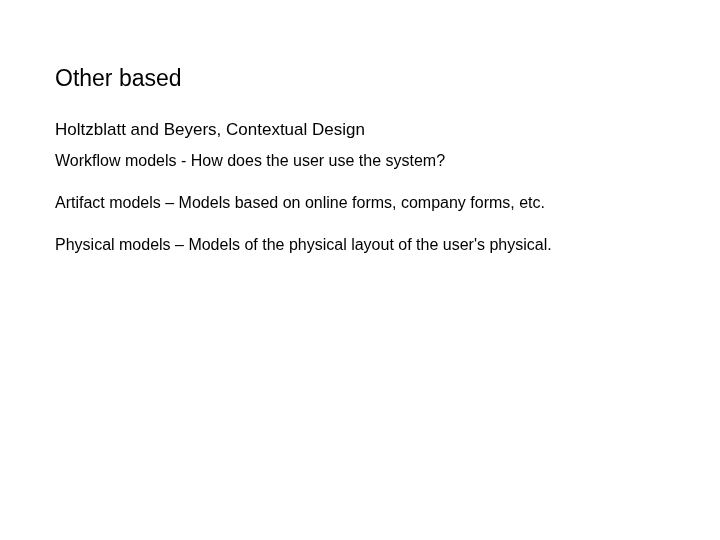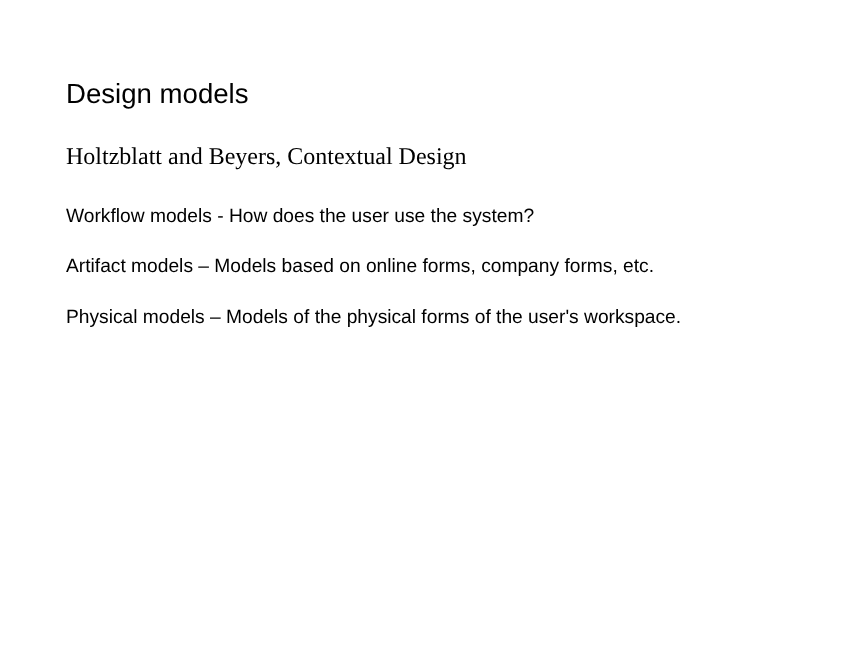--- a/index.html
+++ b/index.html
@@ -14,33 +14,32 @@
       font-family: Arial, Helvetica, sans-serif;
       color: #000000;
       padding: 65px 55px 0 55px;
     }
     .title {
       font-size: 23px;
       font-weight: normal;
       margin-bottom: 28px;
     }
     .subtitle {
-      font-size: 20px;
+      font-size: 17px;
       font-weight: normal;
-      margin-bottom: 28px;
-      font-family: Liberation Serif, serif;
+      margin-bottom: 11px;
     }
     .body-text {
       font-size: 16px;
       font-weight: normal;
       line-height: 1.25;
       margin-bottom: 22px;
       max-width: 600px;
     }
   </style>
 </head>
 <body>
 
-<div class="title">Design models</div>
+<div class="title">Other based</div>
 <div class="subtitle">Holtzblatt and Beyers,  Contextual Design</div>
 <div class="body-text">Workflow models -  How does the user use the system?</div>
 <div class="body-text">Artifact models – Models based on online forms, company forms, etc.</div>
-<div class="body-text">Physical models – Models of the physical forms of the user's workspace.</div>
+<div class="body-text">Physical models – Models of the physical layout of the user's physical.</div>
 
 </body></html>

